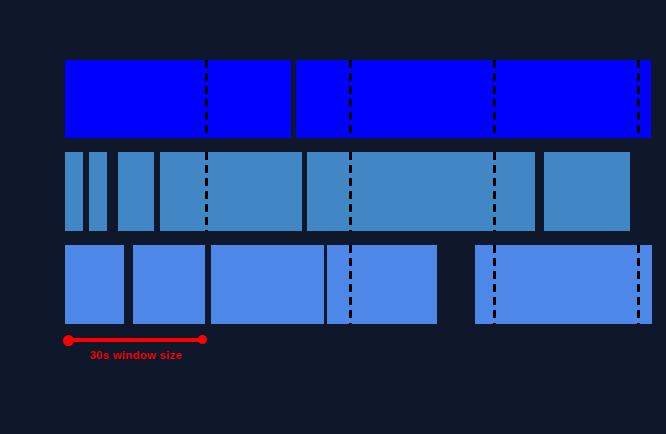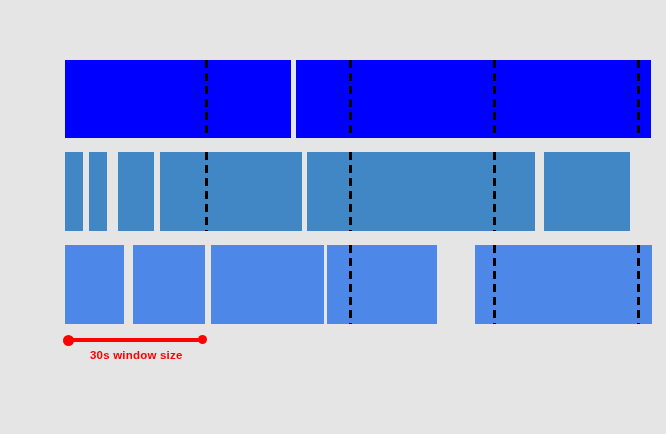--- a/index.html
+++ b/index.html
@@ -4,21 +4,21 @@
   <style>
     html, body {
       margin: 0;
       padding: 0;
       background: #000000;
     }
     .canvas {
       position: relative;
       width: 666px;
       height: 434px;
-      background: #e5e5e5;
+      background: #0f172a;
       overflow: hidden;
       font-family: "Liberation Sans", sans-serif;
     }
     .row {
       position: absolute;
       left: 0;
       right: 0;
     }
     .seg {
       position: absolute;

